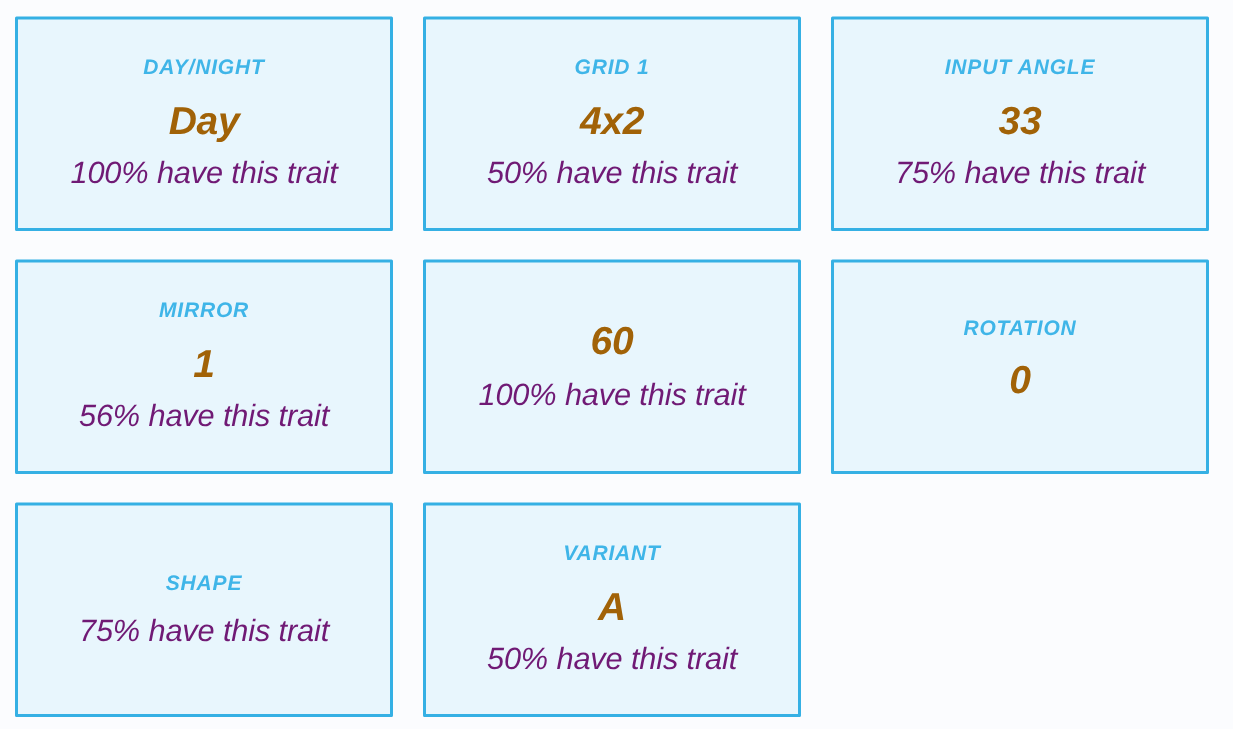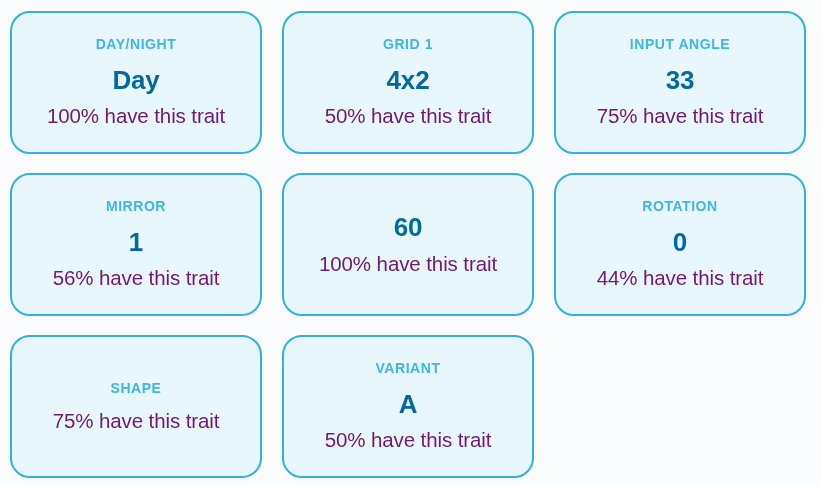--- a/index.html
+++ b/index.html
@@ -25,43 +25,44 @@
     row-gap: 19px;
     align-content: start;
     justify-content: start;
   }
 
   .trait-card {
     width: 252px;
     height: 143px;
     background: #e8f6fd;
     border: 2px solid #35b0e4;
-    border-radius: 20px;
+    border-radius: 1px;
     display: flex;
     flex-direction: column;
     align-items: center;
     justify-content: center;
     text-align: center;
     padding: 6px 10px;
     overflow: hidden;
+    font-style: italic;
   }
 
   .trait-label {
     color: #3fb5e8;
     font-size: 14px;
     font-weight: bold;
     letter-spacing: 0.55px;
     text-transform: uppercase;
     line-height: 1.1;
     margin-bottom: 13px;
     white-space: nowrap;
   }
 
   .trait-value {
-    color: #0369a1;
+    color: #a16207;
     font-size: 26px;
     font-weight: bold;
     line-height: 1.1;
     letter-spacing: -0.2px;
     margin-bottom: 10px;
     white-space: nowrap;
   }
 
   .trait-rarity {
     color: #701a75;
@@ -102,21 +103,20 @@
   </div>
 
   <div class="trait-card">
     <div class="trait-value">60</div>
     <div class="trait-rarity">100% have this trait</div>
   </div>
 
   <div class="trait-card">
     <div class="trait-label">ROTATION</div>
     <div class="trait-value">0</div>
-    <div class="trait-rarity">44% have this trait</div>
   </div>
 
   <div class="trait-card">
     <div class="trait-label">SHAPE</div>
     <div class="trait-rarity">75% have this trait</div>
   </div>
 
   <div class="trait-card">
     <div class="trait-label">VARIANT</div>
     <div class="trait-value">A</div>

